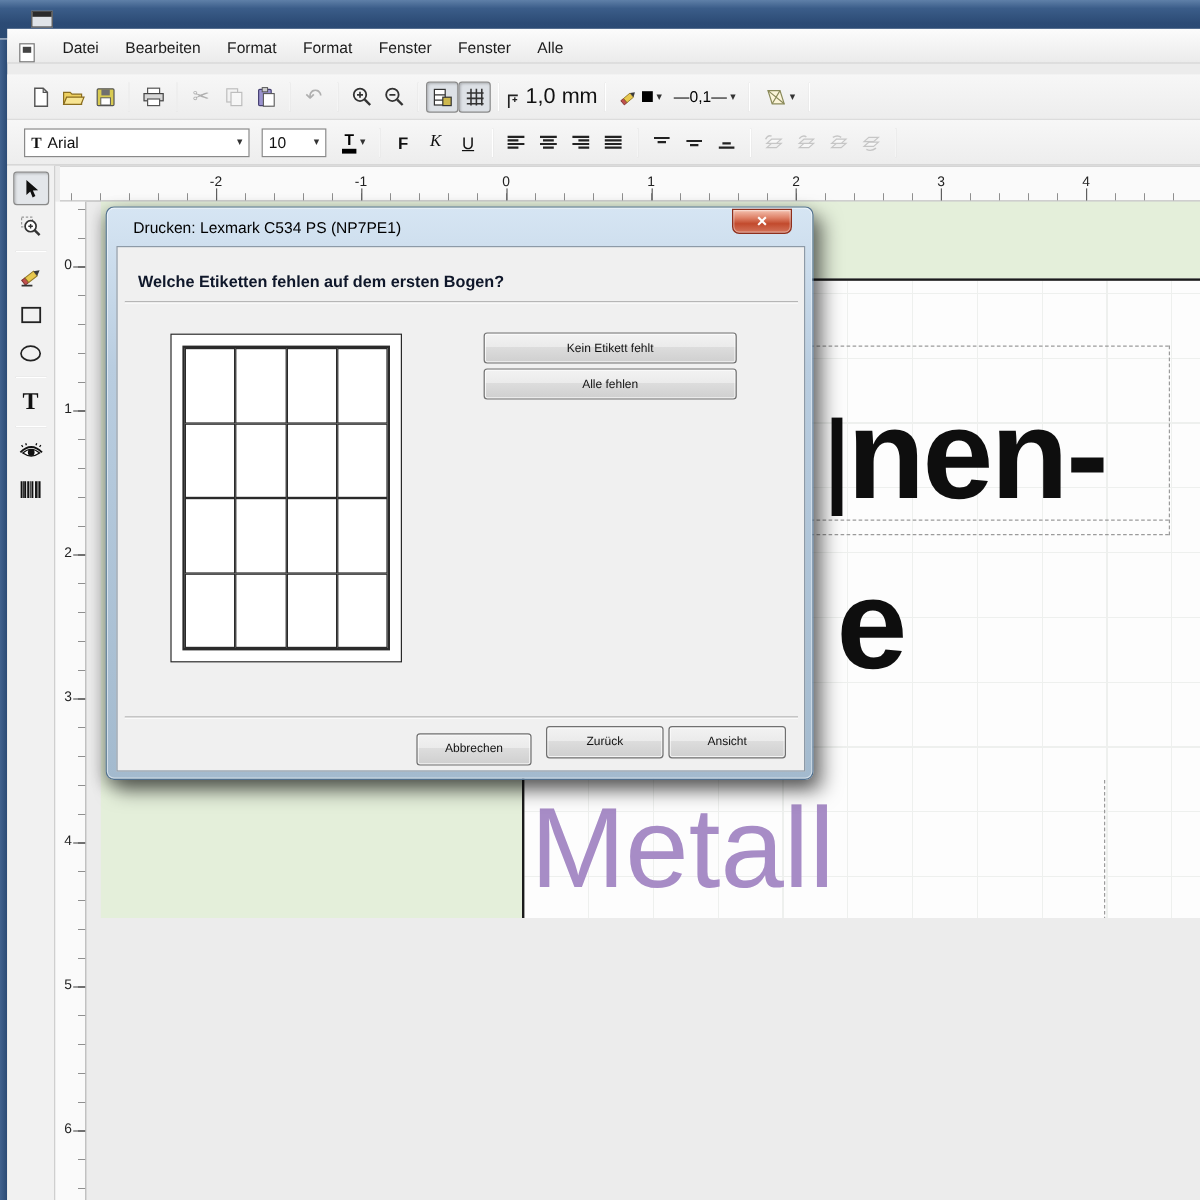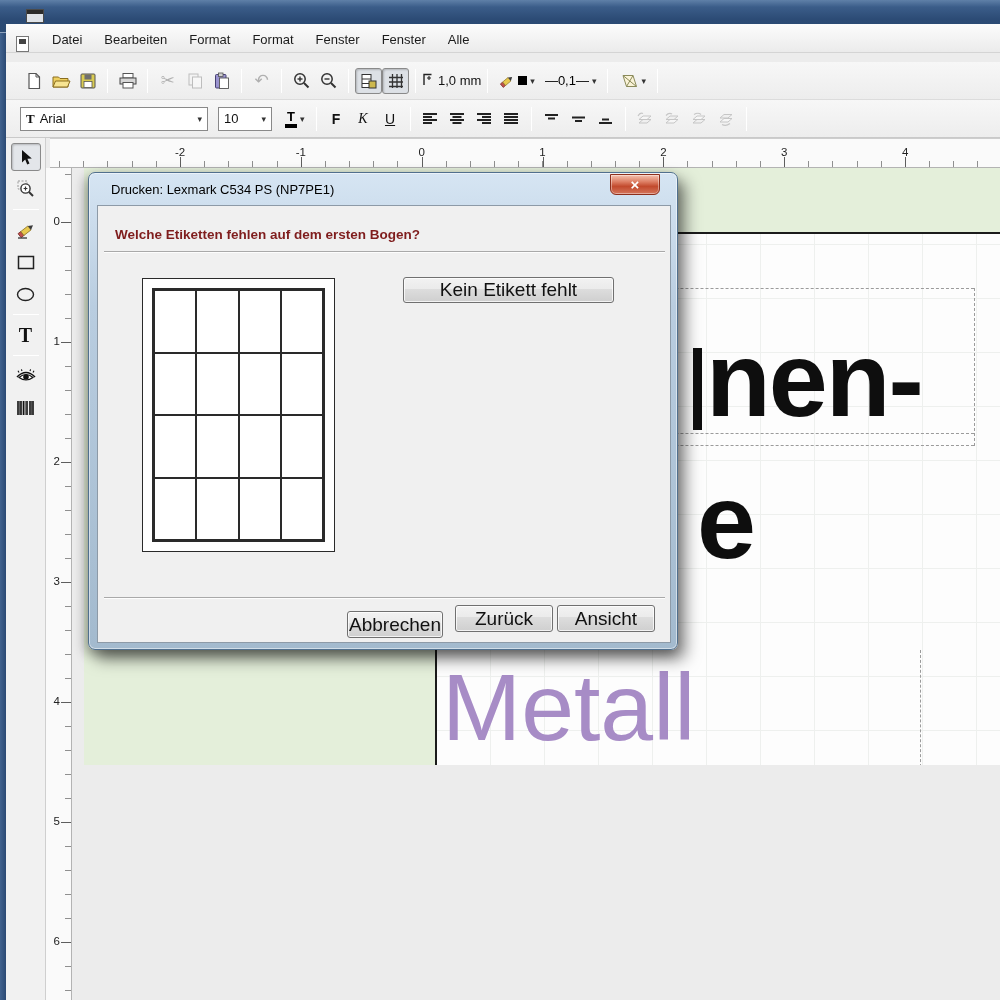--- a/index.html
+++ b/index.html
@@ -24,21 +24,21 @@
 .toolbar{position:absolute;left:6px;width:994px;background:linear-gradient(#f7f7f7,#ededed);display:flex;align-items:center;padding-left:14px}
 .tb1{top:62px;height:38px;border-bottom:1px solid #dcdcdc}
 .tb2{top:100px;height:38px;border-bottom:1px solid #c9c9c9}
 .tb{width:27px;height:26px;display:flex;align-items:center;justify-content:center;flex:none}
 .tb.wide{width:auto;padding:0 5px;gap:3px}
 .sep{width:1px;height:24px;background:#c2c2c2;border-right:1px solid #fff;margin:0 6px;flex:none}
 .pressed{border:1px solid #8a8a8a;border-radius:3px;background:#dde1e6;box-shadow:inset 1px 1px 2px rgba(0,0,0,.2)}
 .dis{opacity:.42;filter:grayscale(1)}
 .glyph{font-size:17px;color:#555;line-height:1}
 .arr{font-size:9px;color:#333}
-.gridsize{display:flex;align-items:flex-start;gap:5px;font-size:13px;color:#111;flex:none}
+.gridsize{display:flex;align-items:flex-end;gap:5px;font-size:18px;color:#111;flex:none}
 .swatch{width:9px;height:9px;background:#000;display:inline-block}
 .combo{height:24px;background:#fff;border:1px solid #898989;display:flex;align-items:center;font-size:13px;color:#111;padding:0 5px;gap:5px;flex:none}
 .font-combo{width:188px}
 .size-combo{width:54px;margin-left:10px}
 .combo .arr{margin-left:auto}
 .fmt{font-size:14px;color:#111}
 .tcol{display:flex;flex-direction:column;align-items:center;line-height:1}
 .tcol b{font-size:13px}
 .tcol i{width:12px;height:4px;background:#000;display:block;margin-top:1px}
 
@@ -78,29 +78,29 @@
 .dialog{position:absolute;left:88px;top:172px;width:590px;height:478px;border-radius:7px;
  background:linear-gradient(180deg,#d6e5f3 0%,#b9cde0 28%,#a3bace 100%);
  border:1px solid #51708e;
  box-shadow:7px 9px 16px rgba(0,0,0,.5),-3px 4px 12px rgba(0,0,0,.3),inset 0 0 0 1px rgba(255,255,255,.5)}
 .dlg-title{position:absolute;left:22px;top:9px;font-size:13px;color:#000}
 .dlg-close{position:absolute;left:521px;top:1px;width:50px;height:21px;border-radius:0 0 6px 6px;
  background:linear-gradient(#f4c2b0 0%,#de8066 35%,#c24a2d 60%,#d4755c 100%);
  border:1px solid #8e2f1c;color:#fff;display:flex;align-items:center;justify-content:center;
  font-weight:bold;font-size:15px;box-shadow:inset 0 0 0 1px rgba(255,255,255,.4)}
 .dlg-client{position:absolute;left:8px;top:32px;width:574px;height:438px;background:#f0f0f0;border:1px solid #8d9aa7}
-.dlg-heading{position:absolute;left:17px;top:21px;font-size:13.5px;font-weight:bold;color:#7f1d1d}
+.dlg-heading{position:absolute;left:17px;top:21px;font-size:13.5px;font-weight:bold;color:#0f172a}
 .etch{position:absolute;height:2px;border-top:1px solid #a9a9a9;border-bottom:1px solid #fdfdfd}
 .sheet-preview{position:absolute;left:44px;top:72px;width:193px;height:274px;background:#fff;border:1px solid #2a2a2a;padding:9px}
 .label-grid{display:grid;width:100%;height:100%;border:2px solid #2a2a2a;background:#fff}
 .gcell{border:1px solid #2a2a2a}
 .btn7{position:absolute;border:1px solid #707070;border-radius:3px;
  background:linear-gradient(#f2f2f2 0%,#ebebeb 45%,#dddddd 46%,#cfcfcf 100%);
  box-shadow:inset 0 0 0 1px rgba(255,255,255,.75);
- font-size:19px;color:#111;display:flex;align-items:center;justify-content:center}
+ font-size:10px;color:#111;display:flex;align-items:center;justify-content:center}
 .instr{position:absolute;left:299px;top:255px;font-size:13.5px;color:#1a1a1a;line-height:19.5px}
 svg{display:block}
 </style>
 </head>
 <body>
 
 <div class="window">
 
   <div class="titlebar">
     <span class="app-ico"></span>
@@ -457,20 +457,21 @@
             <div class="gcell"></div>
             <div class="gcell"></div>
             <div class="gcell"></div>
             <div class="gcell"></div>
             <div class="gcell"></div>
             <div class="gcell"></div>
             <div class="gcell"></div>
           </div>
       </div>
       <div class="btn7" style="left:305px;top:71px;width:211px;height:26px">Kein Etikett fehlt</div>
+      <div class="btn7" style="left:305px;top:101px;width:211px;height:26px">Alle fehlen</div>
       <div class="etch" style="left:6px;top:391px;width:561px"></div>
       <div class="btn7" style="left:249px;top:405px;width:96px;height:27px">Abbrechen</div>
       <div class="btn7" style="left:357px;top:399px;width:98px;height:27px">Zurück</div>
       <div class="btn7" style="left:459px;top:399px;width:98px;height:27px">Ansicht</div>
     </div>
   </div>
 
 </div>
 
 </body></html>

